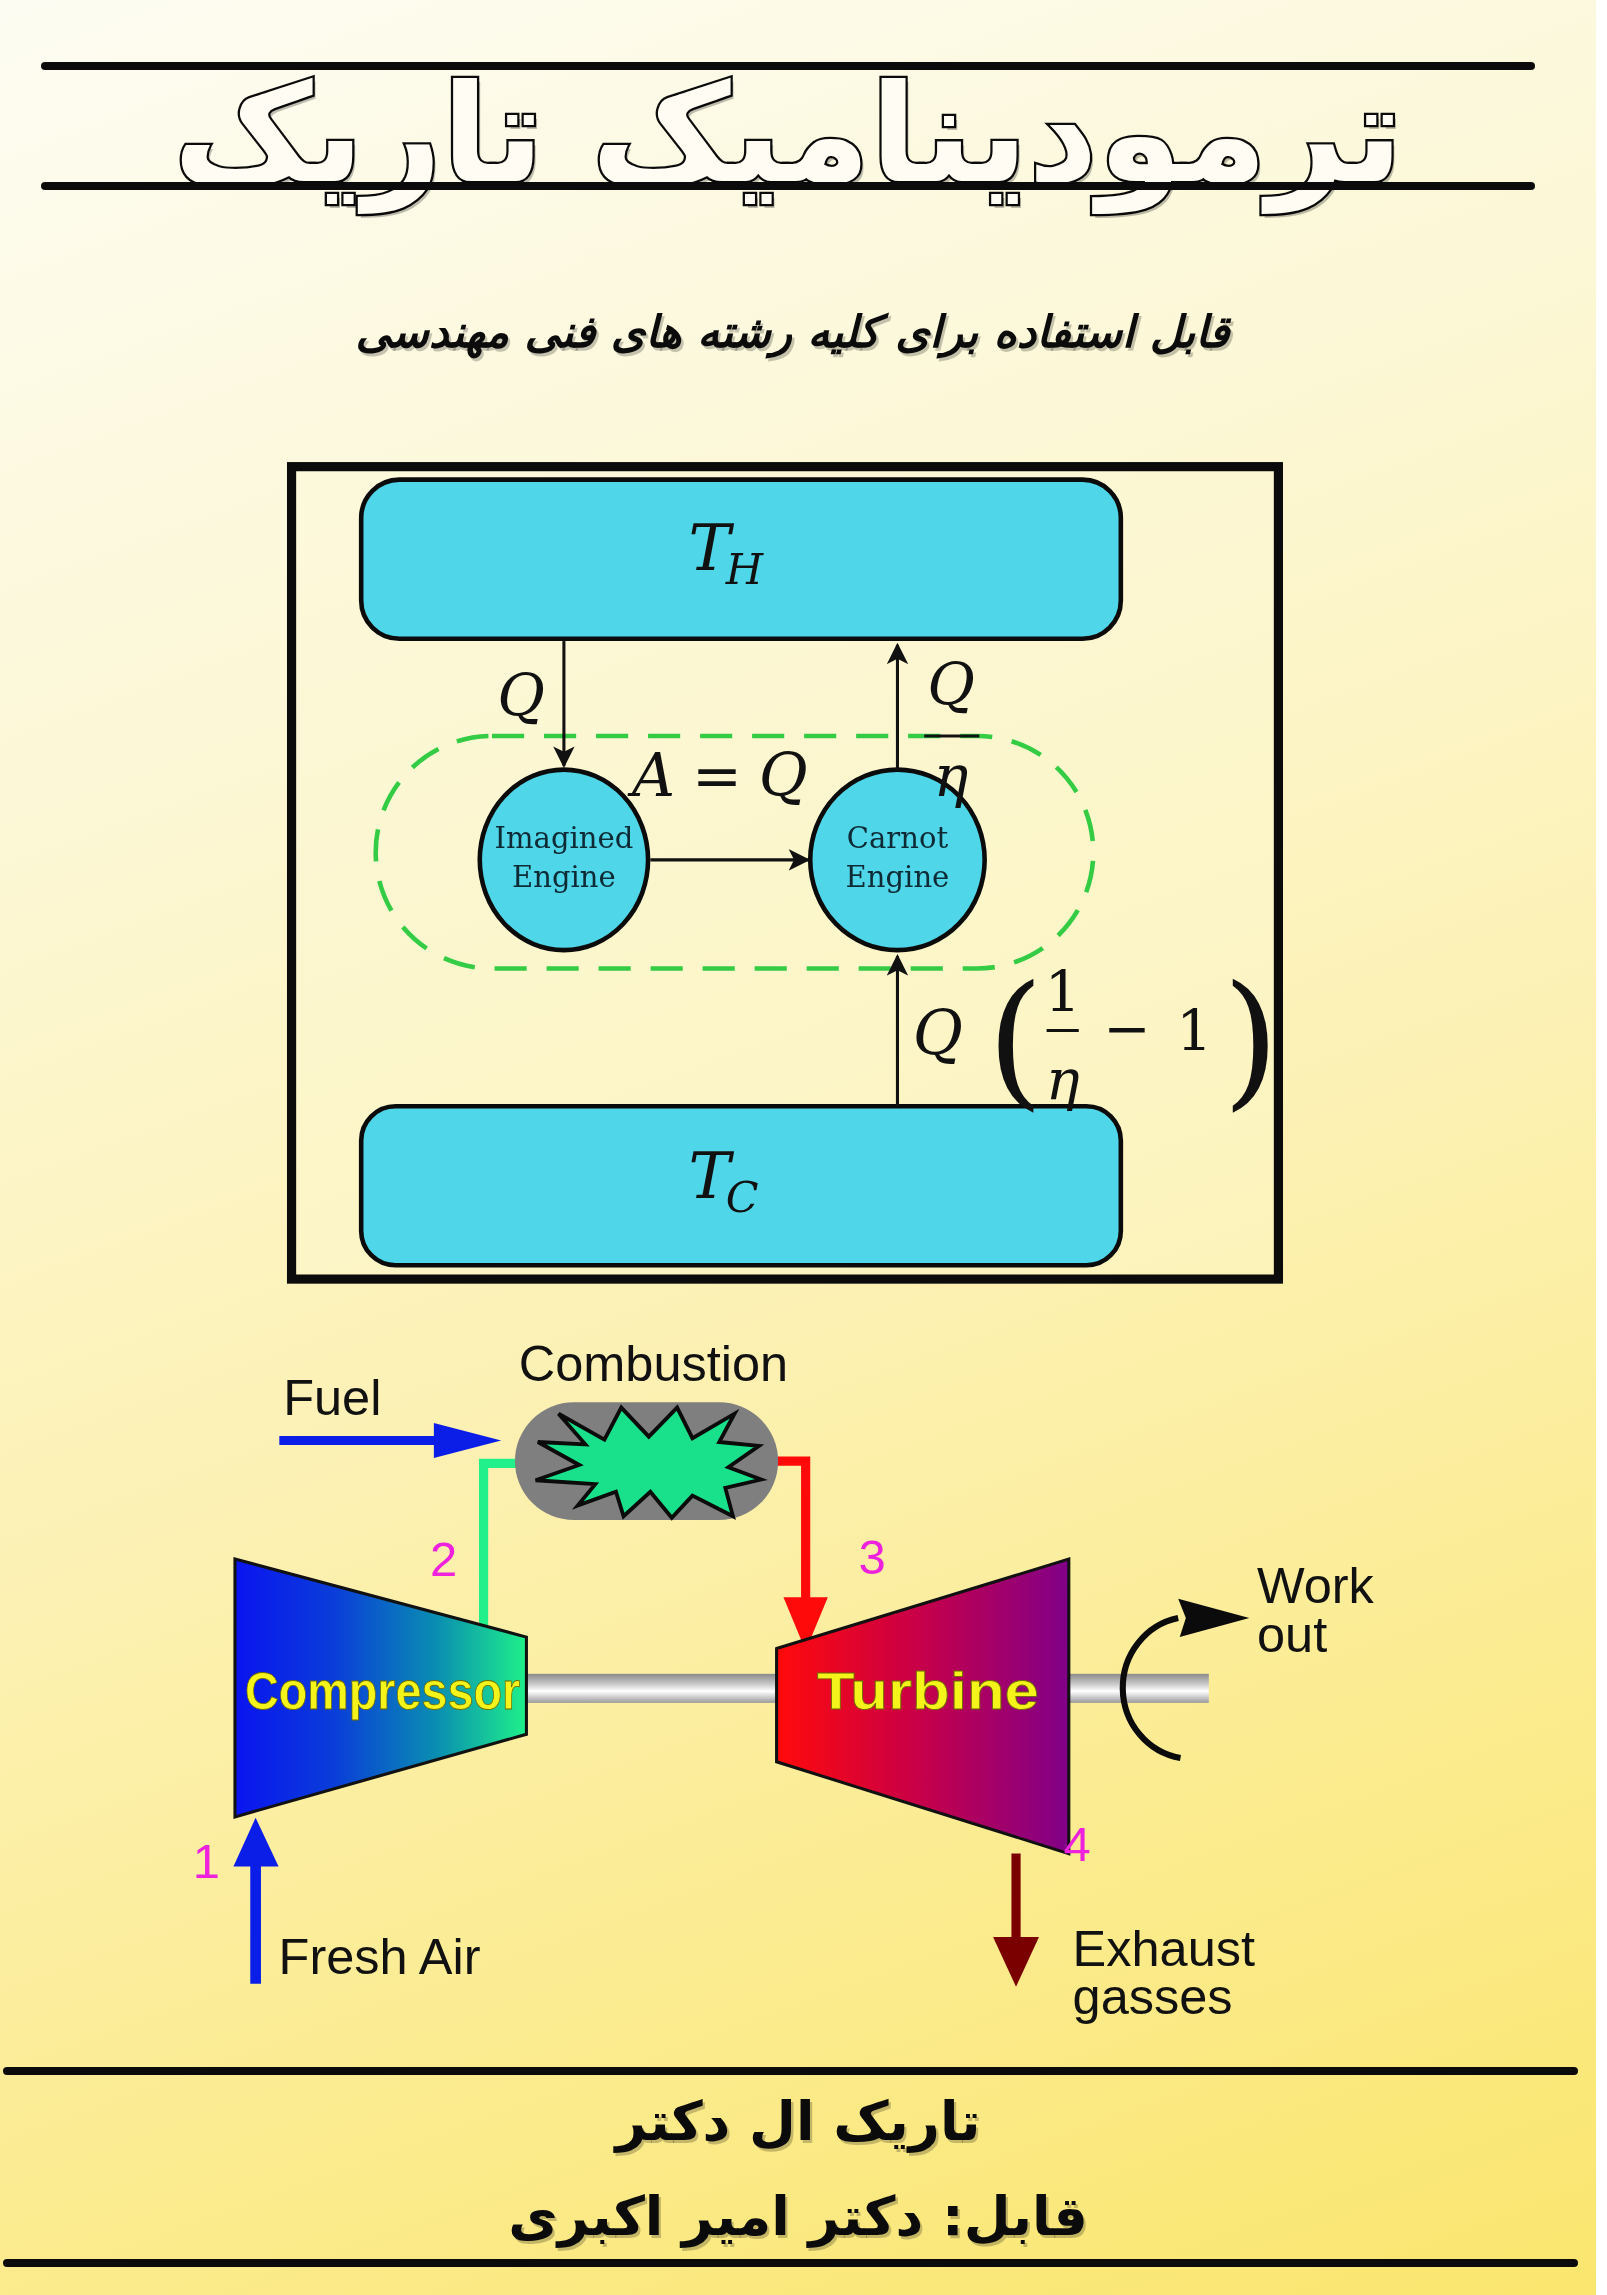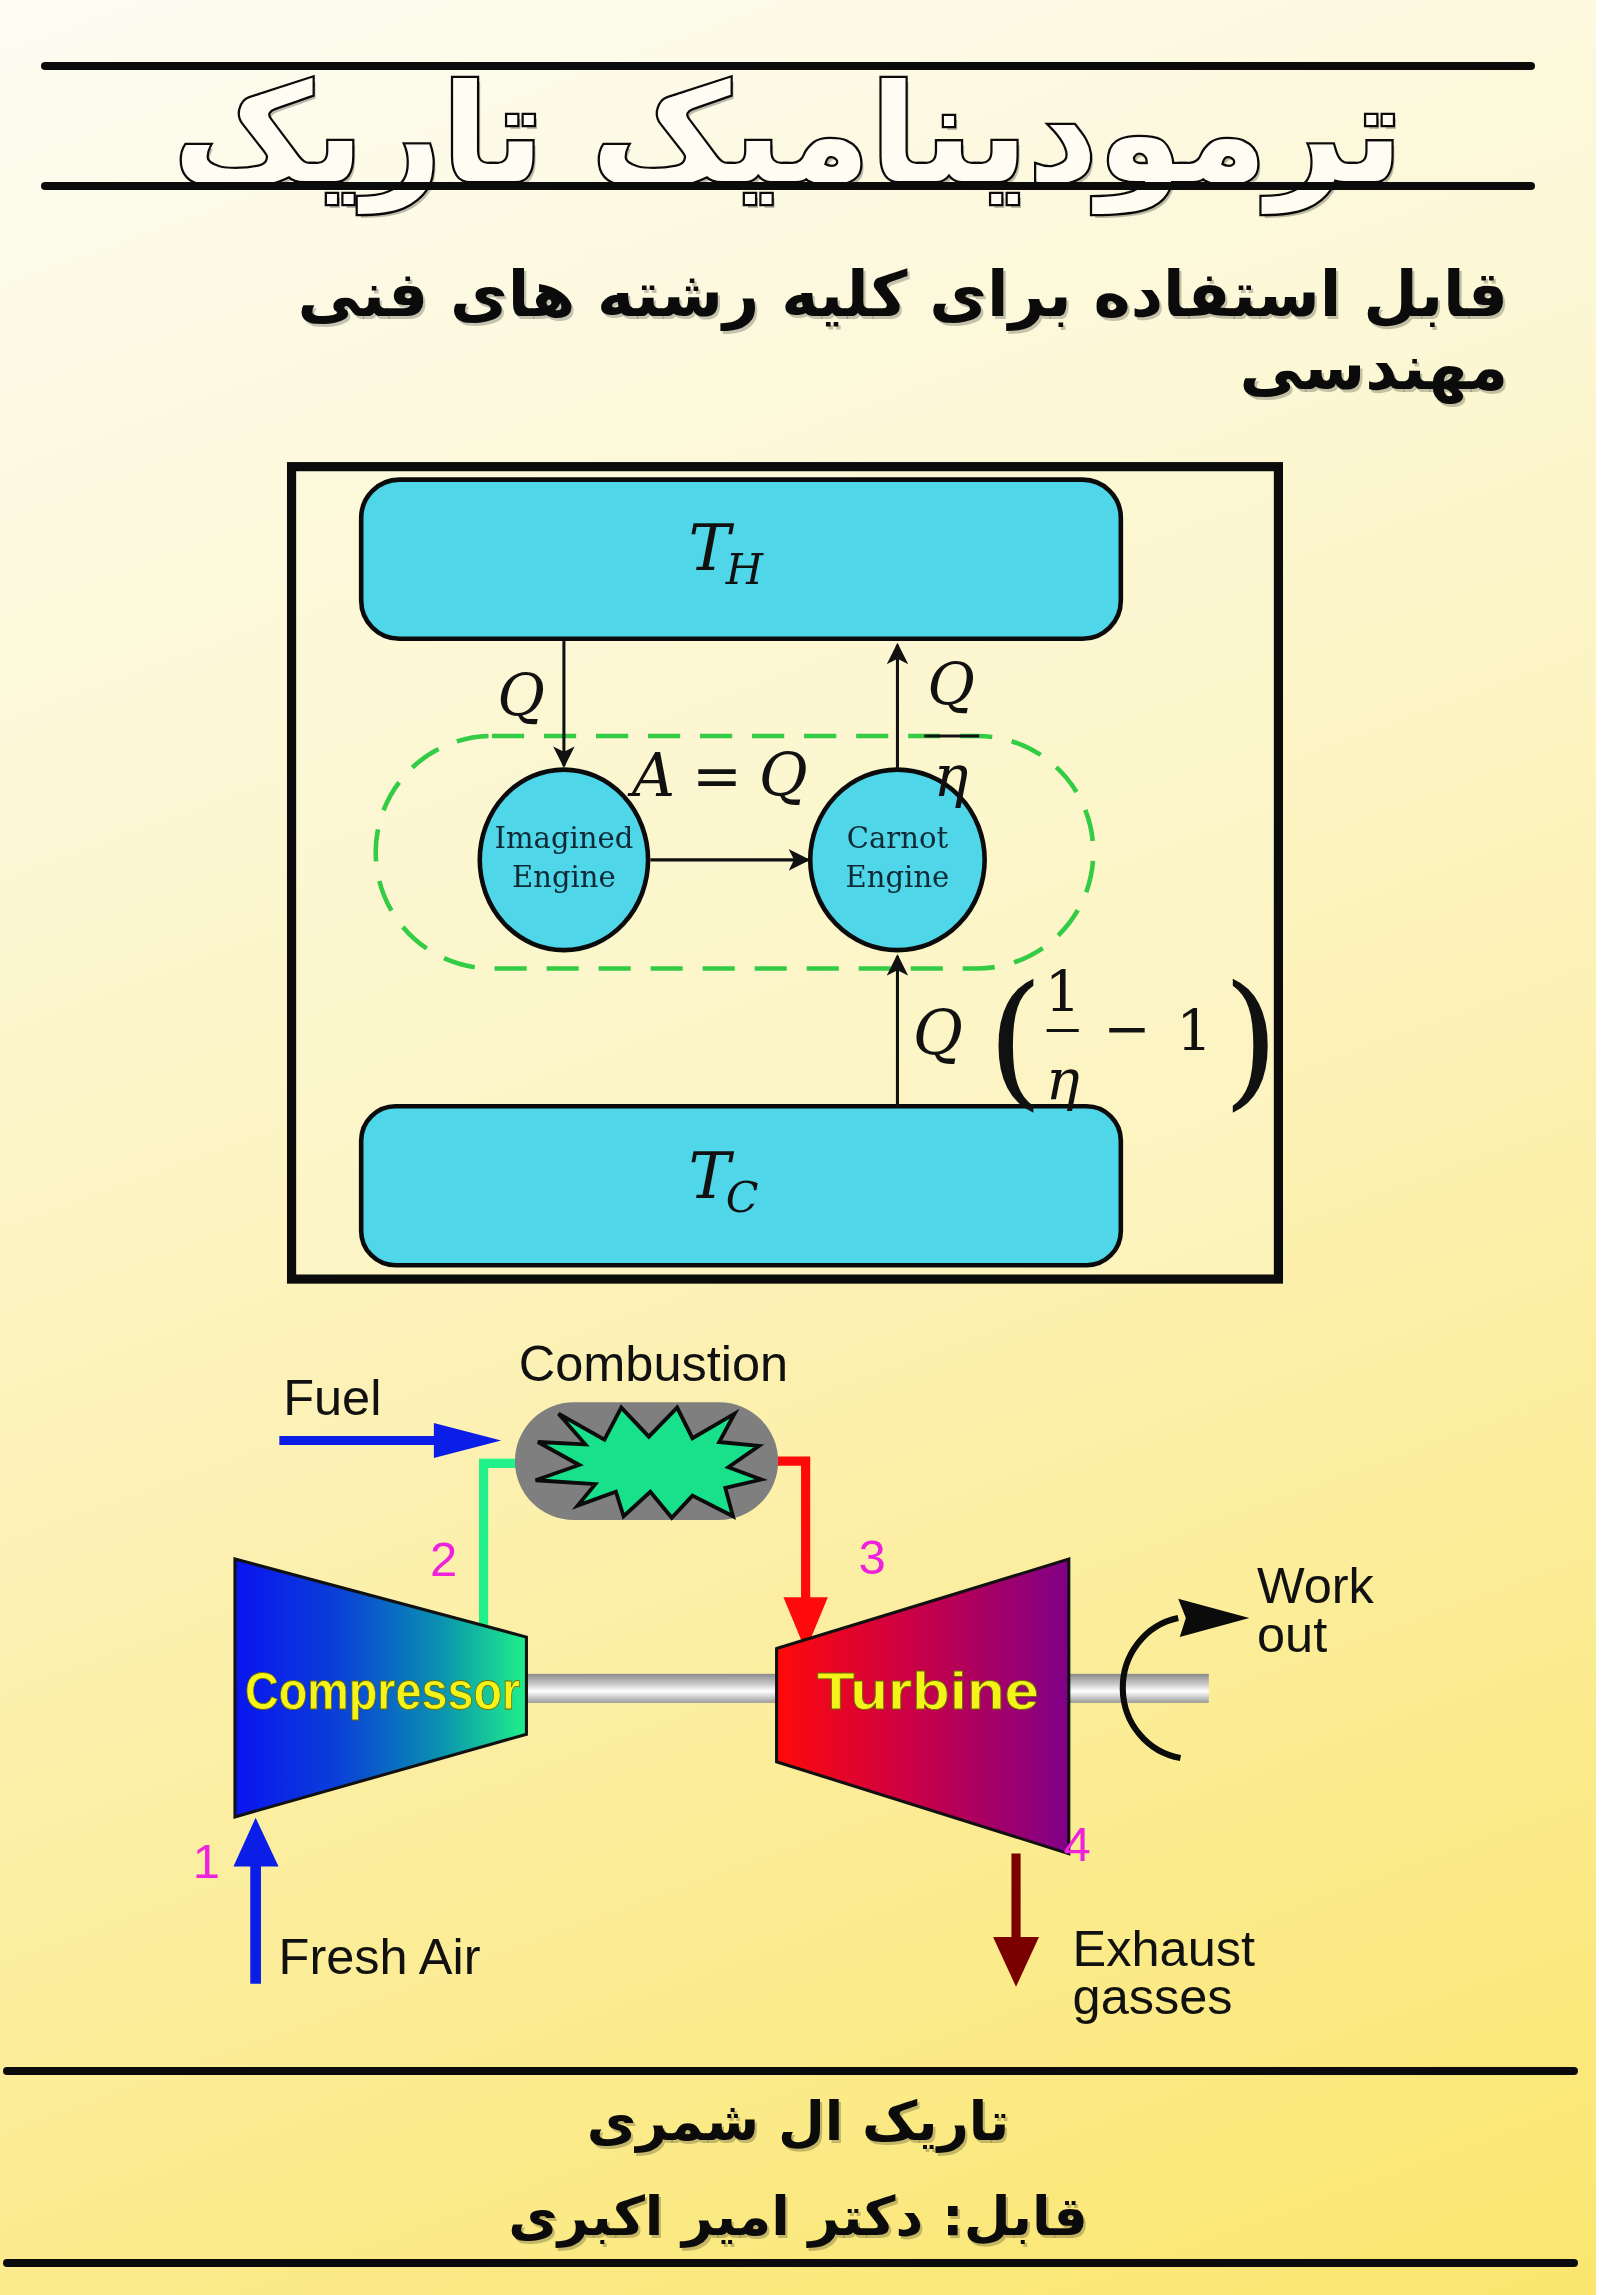--- a/index.html
+++ b/index.html
@@ -17,22 +17,23 @@
     direction: rtl; font-family: "DejaVu Sans", sans-serif; font-weight: bold;
     font-size: 136px; line-height: 1; color: #fffdf3;
     -webkit-text-stroke: 4.6px #0b0b0b; paint-order: stroke fill;
     text-shadow: 3.1px 3.8px 0 rgba(0,0,0,0.25);
     letter-spacing: 1.5px;
   }
   .subtitle {
     position: absolute; left: 77px; width: 1431px; top: 285px; height: 92px;
     display: flex; align-items: center; justify-content: center;
     direction: rtl; font-family: "DejaVu Sans", sans-serif; font-weight: bold;
-    font-size: 63px; color: #0b0b0b;
+    font-size: 44px; color: #0b0b0b;
     text-shadow: 2.3px 3.1px 0 rgba(0,0,0,0.22);
+    font-style: italic;
   }
   .author, .translator {
     position: absolute; left: 0; width: 1596px; display: flex; justify-content: center;
     direction: rtl; font-family: "DejaVu Sans", sans-serif; font-weight: bold;
     font-size: 54px; color: #0b0b0b; text-shadow: 2.3px 3.1px 0 rgba(0,0,0,0.22);
   }
   .author { top: 2083px; height: 77px; align-items: center; }
   .translator { top: 2178px; height: 77px; align-items: center; }
   svg.diagram { position: absolute; left: 0; top: 0; width: 1596px; height: 2295px; overflow: visible; }
   .math { font-family: "DejaVu Serif", serif; font-style: italic; fill: #111; }
@@ -168,18 +169,18 @@
       <text class="gt-label" x="1402" y="2633">gasses</text>
 
       <text class="gt-num" x="252" y="2455">1</text>
       <text class="gt-num" x="562" y="2060">2</text>
       <text class="gt-num" x="1122" y="2058">3</text>
       <text class="gt-num" x="1390" y="2433">4</text>
     </g>
   </svg>
 
   <div class="rule" style="left:3.1px; top:2067px; width:1575px;"></div>
-  <div class="author">تاریک ال شمری</div>
+  <div class="author">تاریک ال دکتر</div>
   <div class="translator">قابل: دکتر امیر اکبری</div>
   <div class="rule" style="left:3.1px; top:2259px; width:1575px;"></div>
 </div>
 <div class="right-margin"></div>
 
 
 </body></html>

